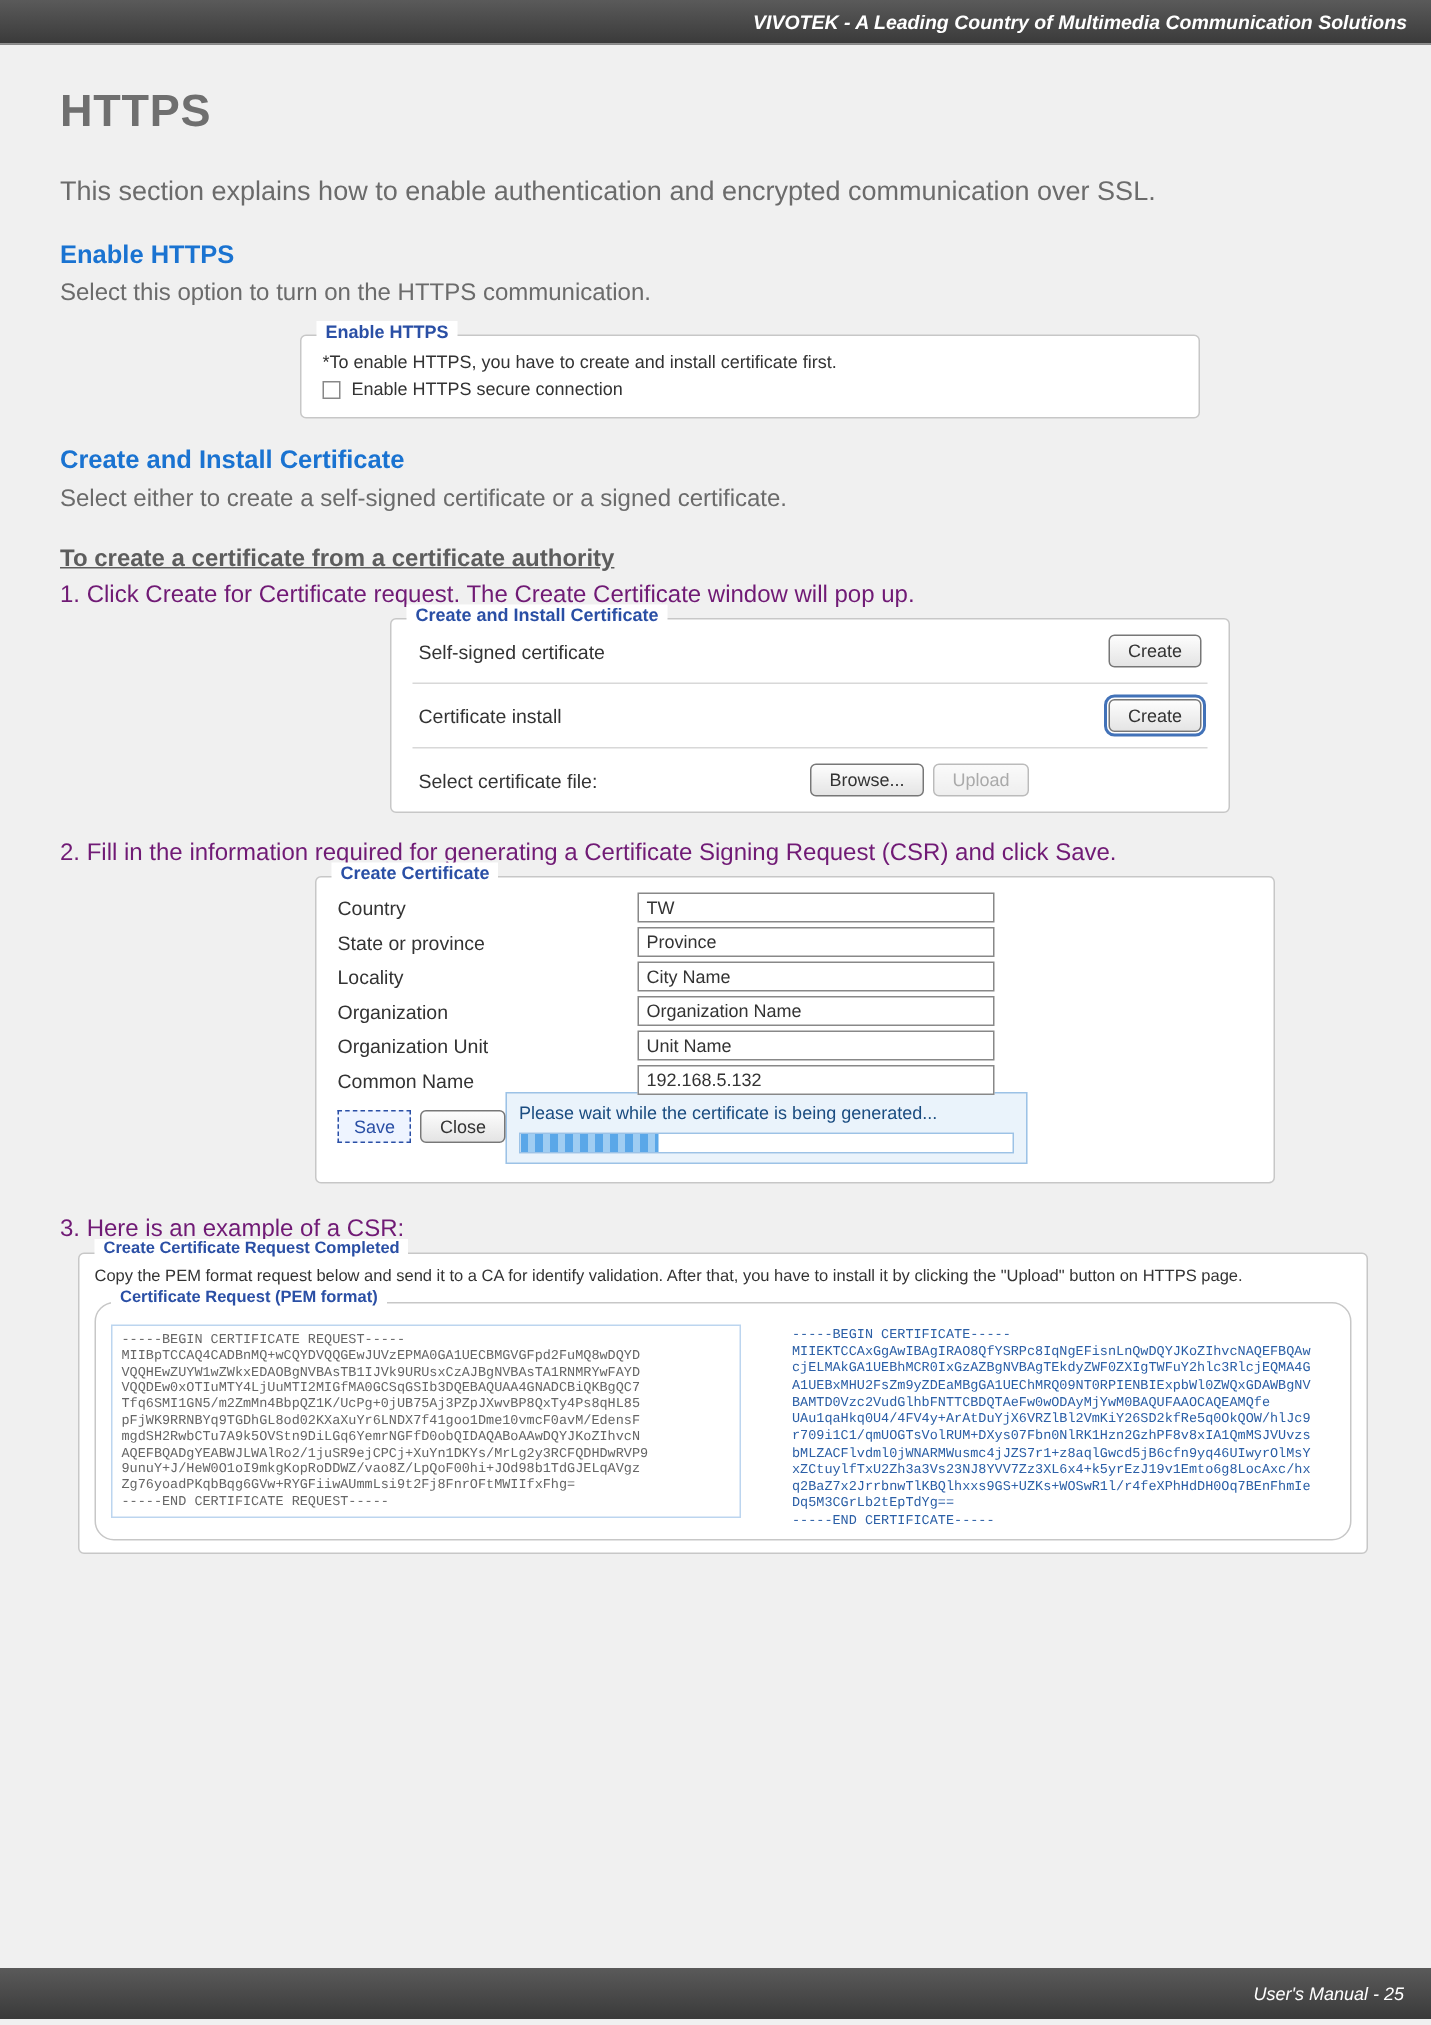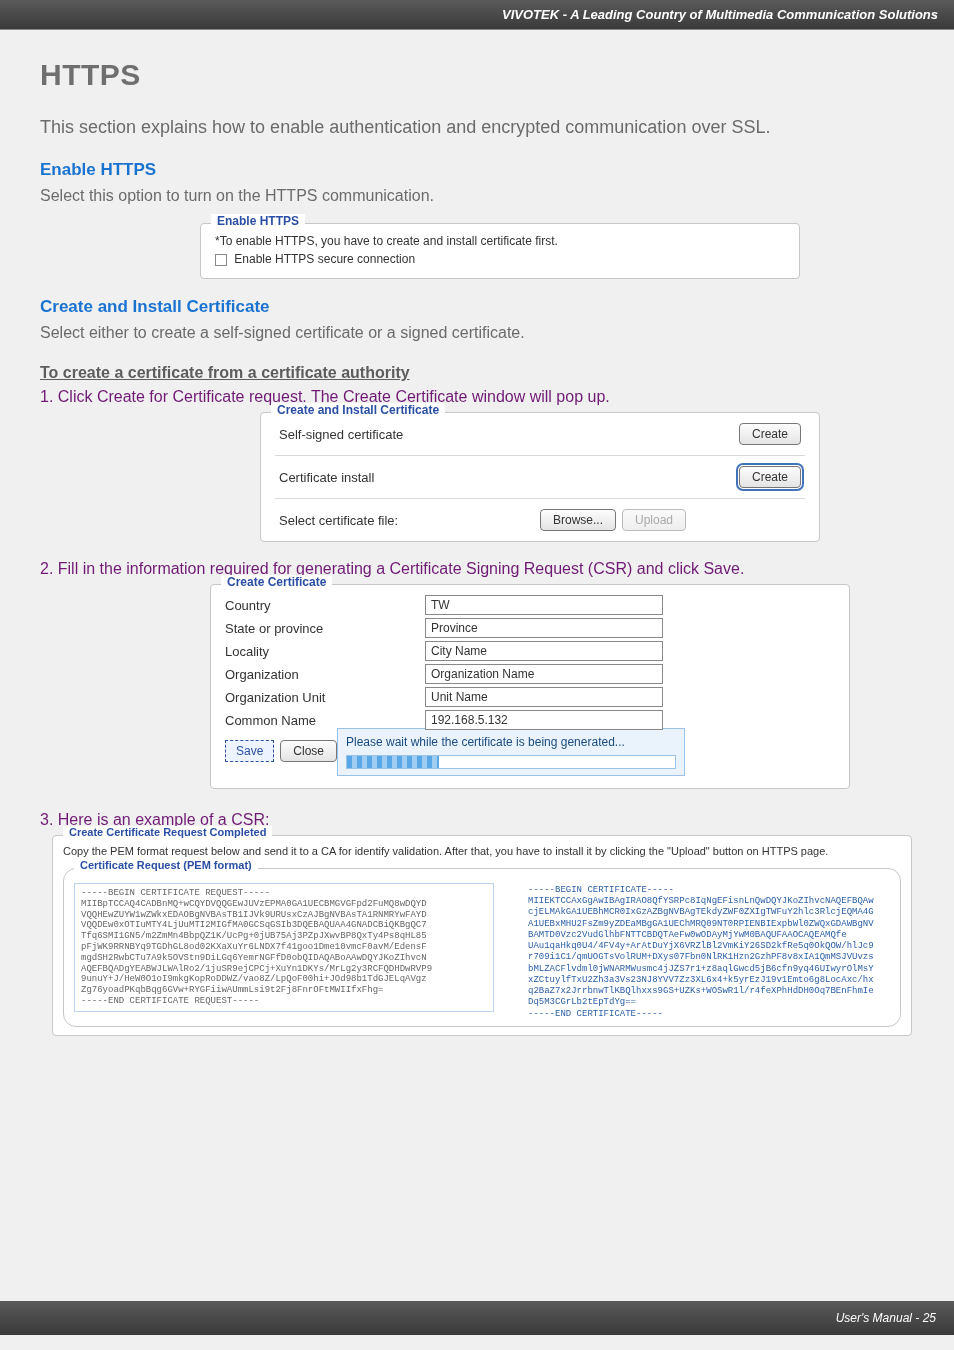--- a/index.html
+++ b/index.html
@@ -96,21 +96,21 @@
     flex:0 0 420px; border:1px solid #bcd5ef; background:#fff;
     font-family:"Courier New",monospace; font-size:9px; color:#666;
     padding:4px 6px; white-space:pre-wrap; word-break:break-all; line-height:1.2;
   }
   .pem-right {
     flex:1; font-family:"Courier New",monospace; font-size:9px; color:#2b5fa6;
     white-space:pre-wrap; word-break:break-all; line-height:1.25; padding-top:10px;
   }
 
   .footer {
-    position:absolute; bottom:15px; left:0; right:0;
+    position:absolute; bottom:4px; left:0; right:0;
     background: linear-gradient(#5a5a5a,#3a3a3a);
     color:#fff; font-style:italic; font-size:12px;
     text-align:right; padding:10px 18px;
   }
 </style>
 </head>
 <body>
 
 <div class="topbar">VIVOTEK - A Leading Country of Multimedia Communication Solutions</div>
 

